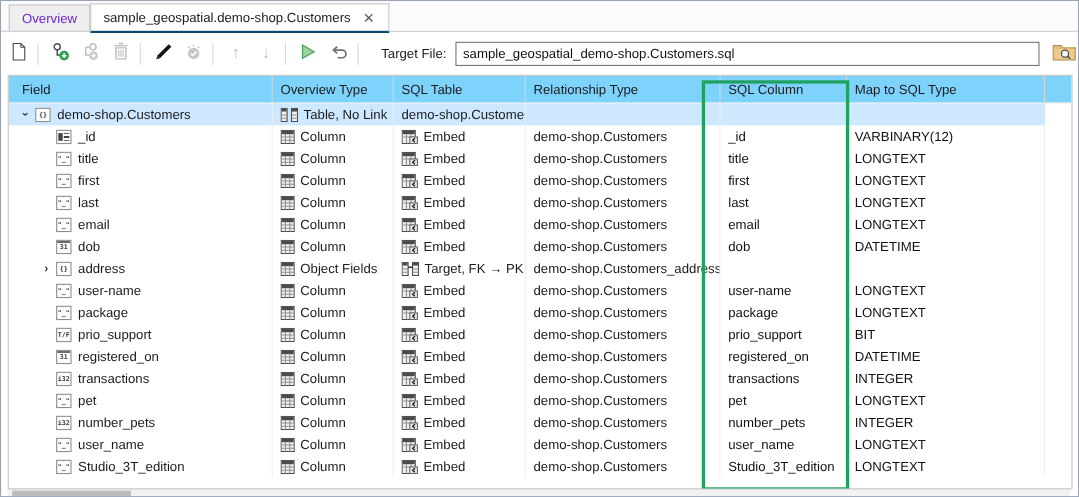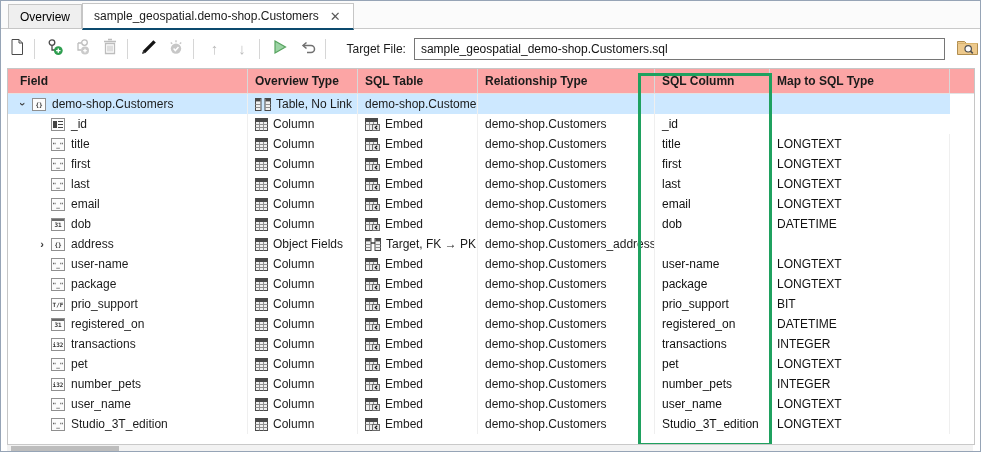--- a/index.html
+++ b/index.html
@@ -5,21 +5,21 @@
   * { margin:0; padding:0; box-sizing:border-box; }
   body { background:#e9e9e9; font-family:"Liberation Sans", sans-serif; }
   .app { position:relative; width:981px; height:452px; background:#fff;
          border:1px solid #96a4b6; overflow:hidden; font-size:12px; color:#1b1b1b; }
 
   
   .tabbar { position:absolute; top:0; left:0; right:0; height:28px; background:#fbfbfb;
             border-bottom:1px solid #c9c9c9; }
   .tab { position:absolute; display:flex; align-items:center; gap:10px;
          border:1px solid #c6c6c6; padding:0 11px; cursor:default; }
-  .tab.inactive { left:7px; top:3px; height:25px; background:#efefef; color:#000000; }
+  .tab.inactive { left:7px; top:3px; height:25px; background:#efefef; color:#6d28d9; }
   .tab.active { left:81px; top:2px; height:27px; background:#fff; border-bottom:2px solid #0c4a6e; z-index:2; }
   .tab .close { color:#5a5a5a; font-size:13px; line-height:1; padding:0 1px; }
 
   
   .toolbar { position:absolute; top:28px; left:0; right:0; height:39px; background:#fff;
              display:flex; align-items:center; }
   .tbtn { background:none; border:none; width:26px; height:26px; display:flex;
           align-items:center; justify-content:center; margin:0 0 0 4px; }
   .tsep { width:1px; height:20px; background:#d6d6d6; margin:0 5px; }
   .arrowglyph { font-size:15px; color:#bdbdbd; }
@@ -28,21 +28,21 @@
               font-family:"Liberation Sans",sans-serif; font-size:12px; color:#111; }
   .browse { margin-left:10px; background:none; border:none; width:28px; height:26px;
             display:flex; align-items:center; justify-content:center; }
 
   
   .tablewrap { position:absolute; left:6px; top:67px; width:968px; height:377px;
                border:1px solid #c6c6c6; background:#fff; overflow:hidden; }
   .grid-cols { display:grid; grid-template-columns:240px 110px 120px 177px 115px 180px 1fr; }
   .thead { height:25px; border-bottom:1px solid #e3e3e3; }
   .thead .hcell { display:flex; align-items:center; padding-left:7px; border-right:1px solid #d8d8d8;
-                  white-space:nowrap; overflow:hidden; background:#fca5a5;font-weight:bold; }
+                  white-space:nowrap; overflow:hidden; background:#7dd3fc; }
   .thead .hcell:first-child { padding-left:12px; }
   .thead .hcell:last-child { border-right:none; }
   .tbody { position:relative; }
   .trow { height:20px; }
   .trow .cell { display:flex; align-items:center; height:100%; padding-left:7px;
                 border-right:1px solid #efefef; white-space:nowrap; overflow:hidden; }
   .trow .cell:last-child { border-right:none; }
   .trow.selected .cell { background:#cde8ff; }
   .fieldcell { padding-left:6px !important; }
   .exp { width:18px; display:inline-flex; justify-content:center; color:#3c3c3c;
@@ -222,20 +222,21 @@
                 <rect x="1" y="1" width="11" height="3" fill="#4a4a4a"></rect>
                 <path d="M0.5 6.5H12.5M4.5 4V12.5M8.5 4V12.5" stroke="#909090"></path>
                 <rect x="7.5" y="6.5" width="7" height="6" fill="#e6e6e6" stroke="#6a6a6a"></rect>
                 <path d="M12.2 7.7l-2 1.8 2 1.8" stroke="#1a1a1a" fill="none" stroke-width="1.2"></path>
               </svg>
             </span>
             <span>Embed</span>
           </div>
           <div class="cell sqltablecell">demo-shop.Customers</div>
           <div class="cell sqlcolcell">_id</div>
+          <div class="cell typecell">VARBINARY(12)</div>
           <div class="cell fillercell"></div>
         </div>
         <div class="trow grid-cols">
           <div class="cell fieldcell">
             <span class="indent" style="width: 19px;"></span>
             <span class="exp"></span>
             <span class="fi string-icon">"_"</span>
             <span>title</span>
           </div>
           <div class="cell">

